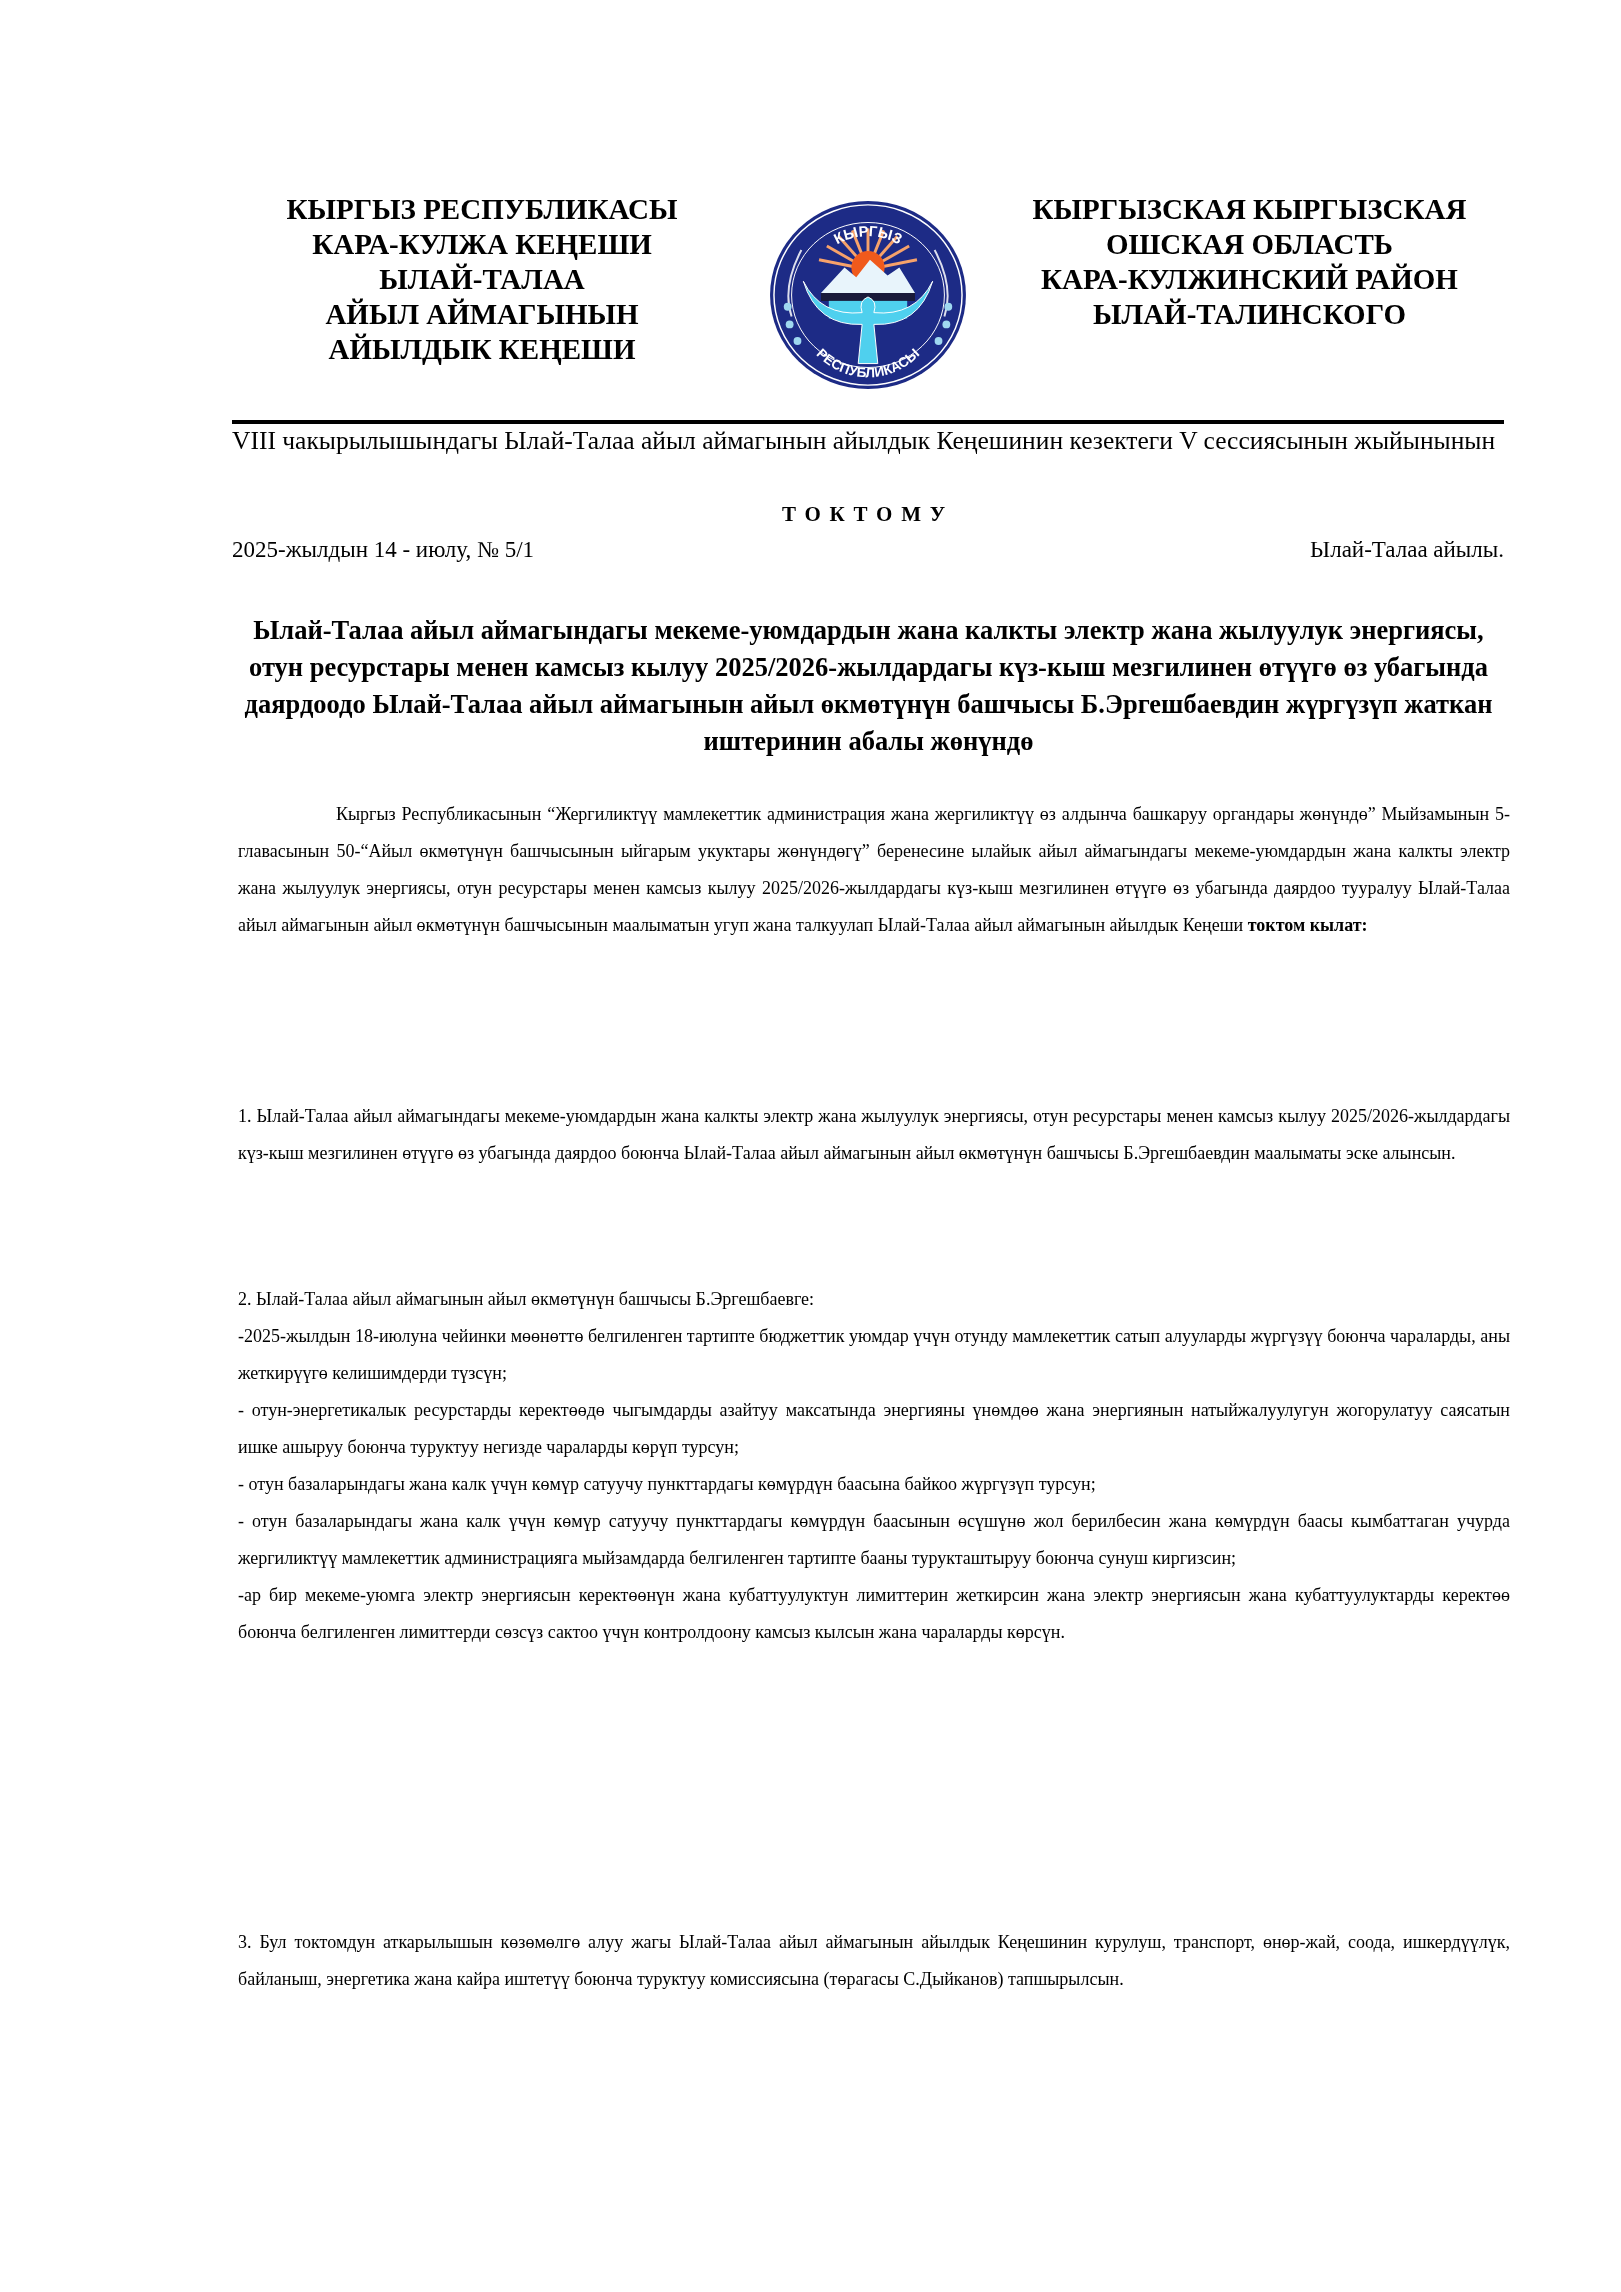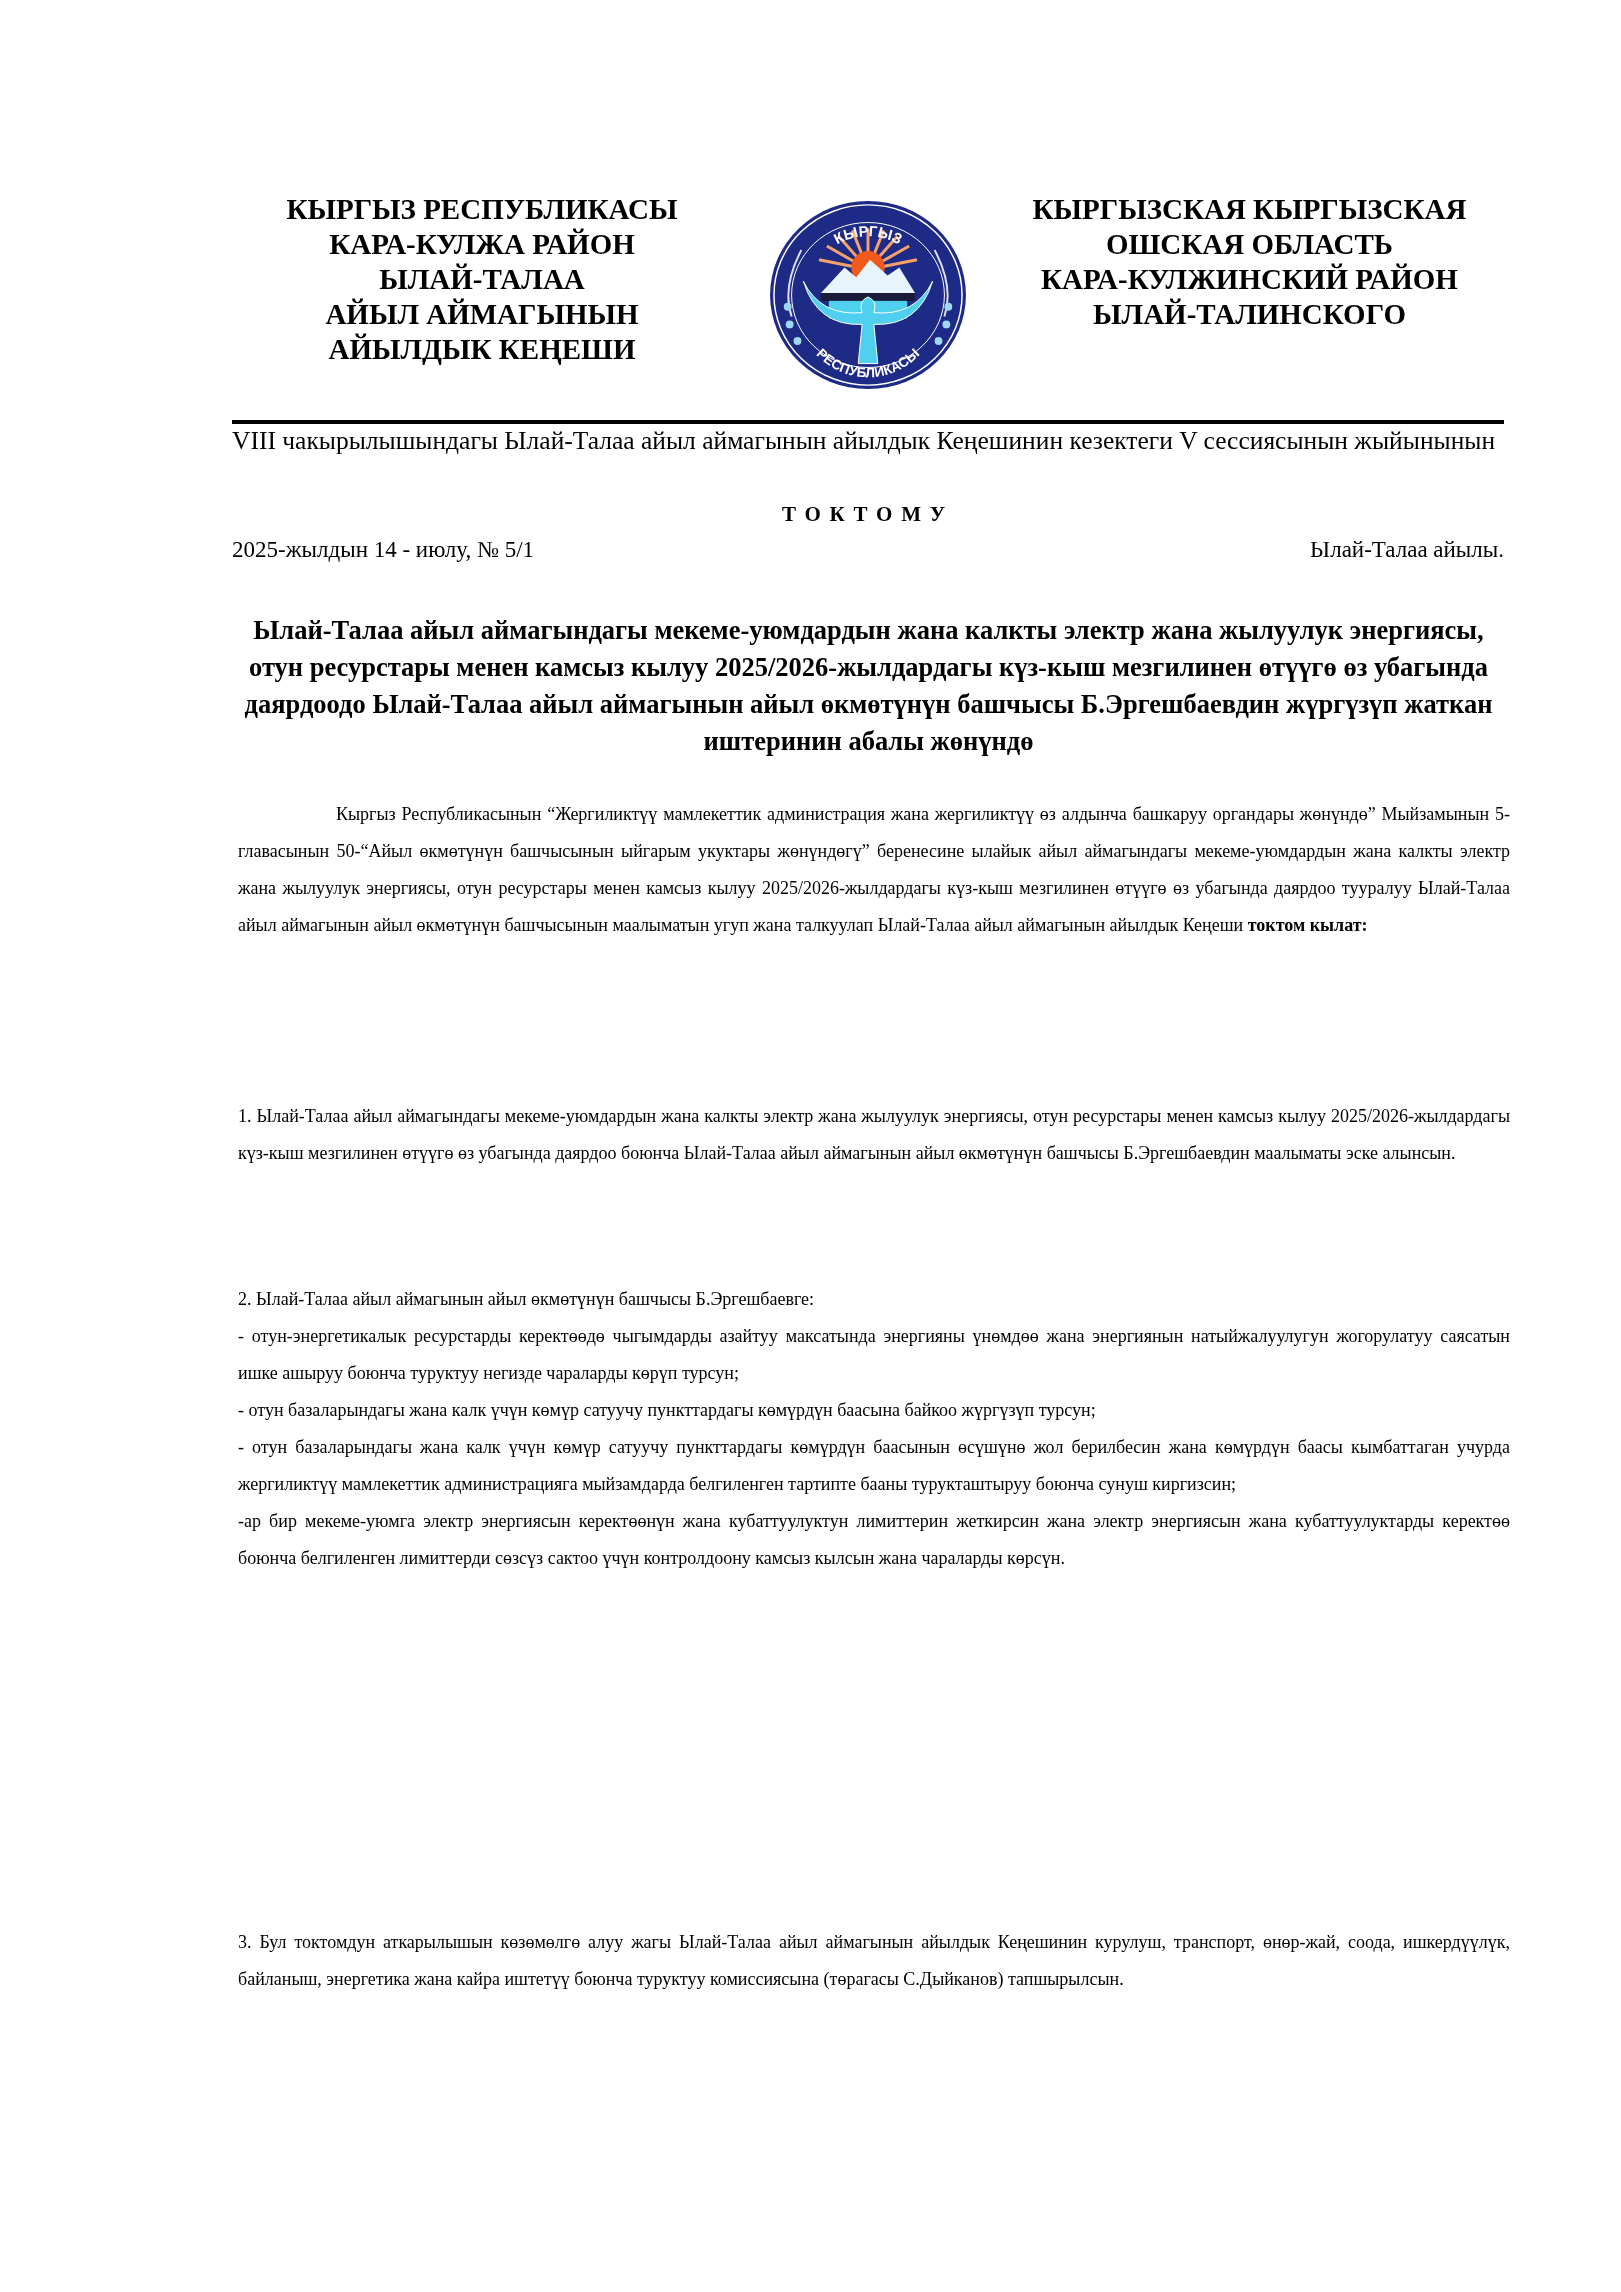--- a/index.html
+++ b/index.html
@@ -37,21 +37,21 @@
   .p2 { top: 1281px; font-family: Liberation Serif, serif; }
   .p3 { top: 1924px; }
   .sub { display: block; text-align: justify; }
   .strong { font-weight: bold; }
 </style>
 </head>
 <body>
 
 <div class="hdr-col hdr-left">
   <span class="hdr-line">КЫРГЫЗ РЕСПУБЛИКАСЫ</span>
-  <span class="hdr-line">КАРА-КУЛЖА РАЙОН</span>
+  <span class="hdr-line">КАРА-КУЛЖА КЕҢЕШИ</span>
   <span class="hdr-line">ЫЛАЙ-ТАЛАА</span>
   <span class="hdr-line">АЙЫЛ АЙМАГЫНЫН</span>
   <span class="hdr-line">АЙЫЛДЫК КЕҢЕШИ</span>
 </div>
 
 <div class="emblem">
   <svg width="200" height="192" viewBox="0 0 204 196" xmlns="http://www.w3.org/2000/svg">
     <defs>
       <path id="arcTop" d="M 40 100 A 62 62 0 0 1 164 100"></path>
       <path id="arcBot" d="M 30 110 A 72 72 0 0 0 174 110"></path>
@@ -121,20 +121,21 @@
 </div>
 
 <div class="title">Ылай-Талаа айыл аймагындагы мекеме-уюмдардын  жана калкты электр жана жылуулук энергиясы, отун ресурстары менен камсыз кылуу 2025/2026-жылдардагы күз-кыш мезгилинен өтүүгө өз убагында даярдоодо Ылай-Талаа айыл аймагынын айыл өкмөтүнүн башчысы Б.Эргешбаевдин жүргүзүп жаткан иштеринин абалы жөнүндө</div>
 
 <div class="body-block preamble"><span>Кыргыз Республикасынын “Жергиликтүү мамлекеттик администрация жана жергиликтүү өз алдынча башкаруу органдары жөнүндө” Мыйзамынын 5-главасынын 50-“Айыл өкмөтүнүн башчысынын ыйгарым укуктары жөнүндөгү” беренесине ылайык айыл аймагындагы мекеме-уюмдардын жана калкты электр жана жылуулук энергиясы, отун ресурстары менен камсыз кылуу 2025/2026-жылдардагы күз-кыш мезгилинен өтүүгө өз убагында даярдоо тууралуу Ылай-Талаа айыл аймагынын айыл өкмөтүнүн башчысынын маалыматын угуп жана талкуулап Ылай-Талаа айыл аймагынын айылдык Кеңеши </span><span class="strong">токтом кылат:</span></div>
 
 <div class="body-block p1">1. Ылай-Талаа айыл аймагындагы мекеме-уюмдардын жана калкты электр жана жылуулук энергиясы, отун ресурстары менен камсыз кылуу 2025/2026-жылдардагы күз-кыш мезгилинен өтүүгө өз убагында даярдоо боюнча Ылай-Талаа айыл аймагынын айыл өкмөтүнүн башчысы Б.Эргешбаевдин маалыматы эске алынсын.</div>
 
 <div class="body-block p2">
   <span class="sub">2. Ылай-Талаа айыл аймагынын айыл өкмөтүнүн башчысы Б.Эргешбаевге:</span>
+  <span class="sub">-2025-жылдын 18-июлуна чейинки мөөнөттө белгиленген тартипте бюджеттик уюмдар үчүн отунду мамлекеттик сатып алууларды жүргүзүү боюнча чараларды, аны жеткирүүгө келишимдерди түзсүн;</span>
   <span class="sub">- отун-энергетикалык ресурстарды керектөөдө чыгымдарды азайтуу максатында энергияны үнөмдөө жана энергиянын натыйжалуулугун жогорулатуу саясатын ишке ашыруу боюнча туруктуу негизде чараларды көрүп турсун;</span>
   <span class="sub">- отун базаларындагы жана калк үчүн көмүр сатуучу пункттардагы көмүрдүн баасына байкоо жүргүзүп турсун;</span>
   <span class="sub">- отун базаларындагы жана калк үчүн көмүр сатуучу пункттардагы көмүрдүн баасынын өсүшүнө жол берилбесин жана көмүрдүн баасы кымбаттаган учурда жергиликтүү мамлекеттик администрацияга мыйзамдарда белгиленген тартипте бааны турукташтыруу боюнча сунуш киргизсин;</span>
   <span class="sub">-ар бир мекеме-уюмга электр энергиясын керектөөнүн жана кубаттуулуктун лимиттерин жеткирсин жана электр энергиясын жана кубаттуулуктарды керектөө боюнча белгиленген лимиттерди сөзсүз сактоо үчүн контролдоону камсыз кылсын жана чараларды көрсүн.</span>
 </div>
 
 <div class="body-block p3">3. Бул токтомдун аткарылышын көзөмөлгө алуу жагы Ылай-Талаа айыл аймагынын айылдык Кеңешинин курулуш, транспорт, өнөр-жай, соода, ишкердүүлүк, байланыш, энергетика жана кайра иштетүү боюнча туруктуу комиссиясына (төрагасы С.Дыйканов) тапшырылсын.</div>
 
 
 </body></html>

